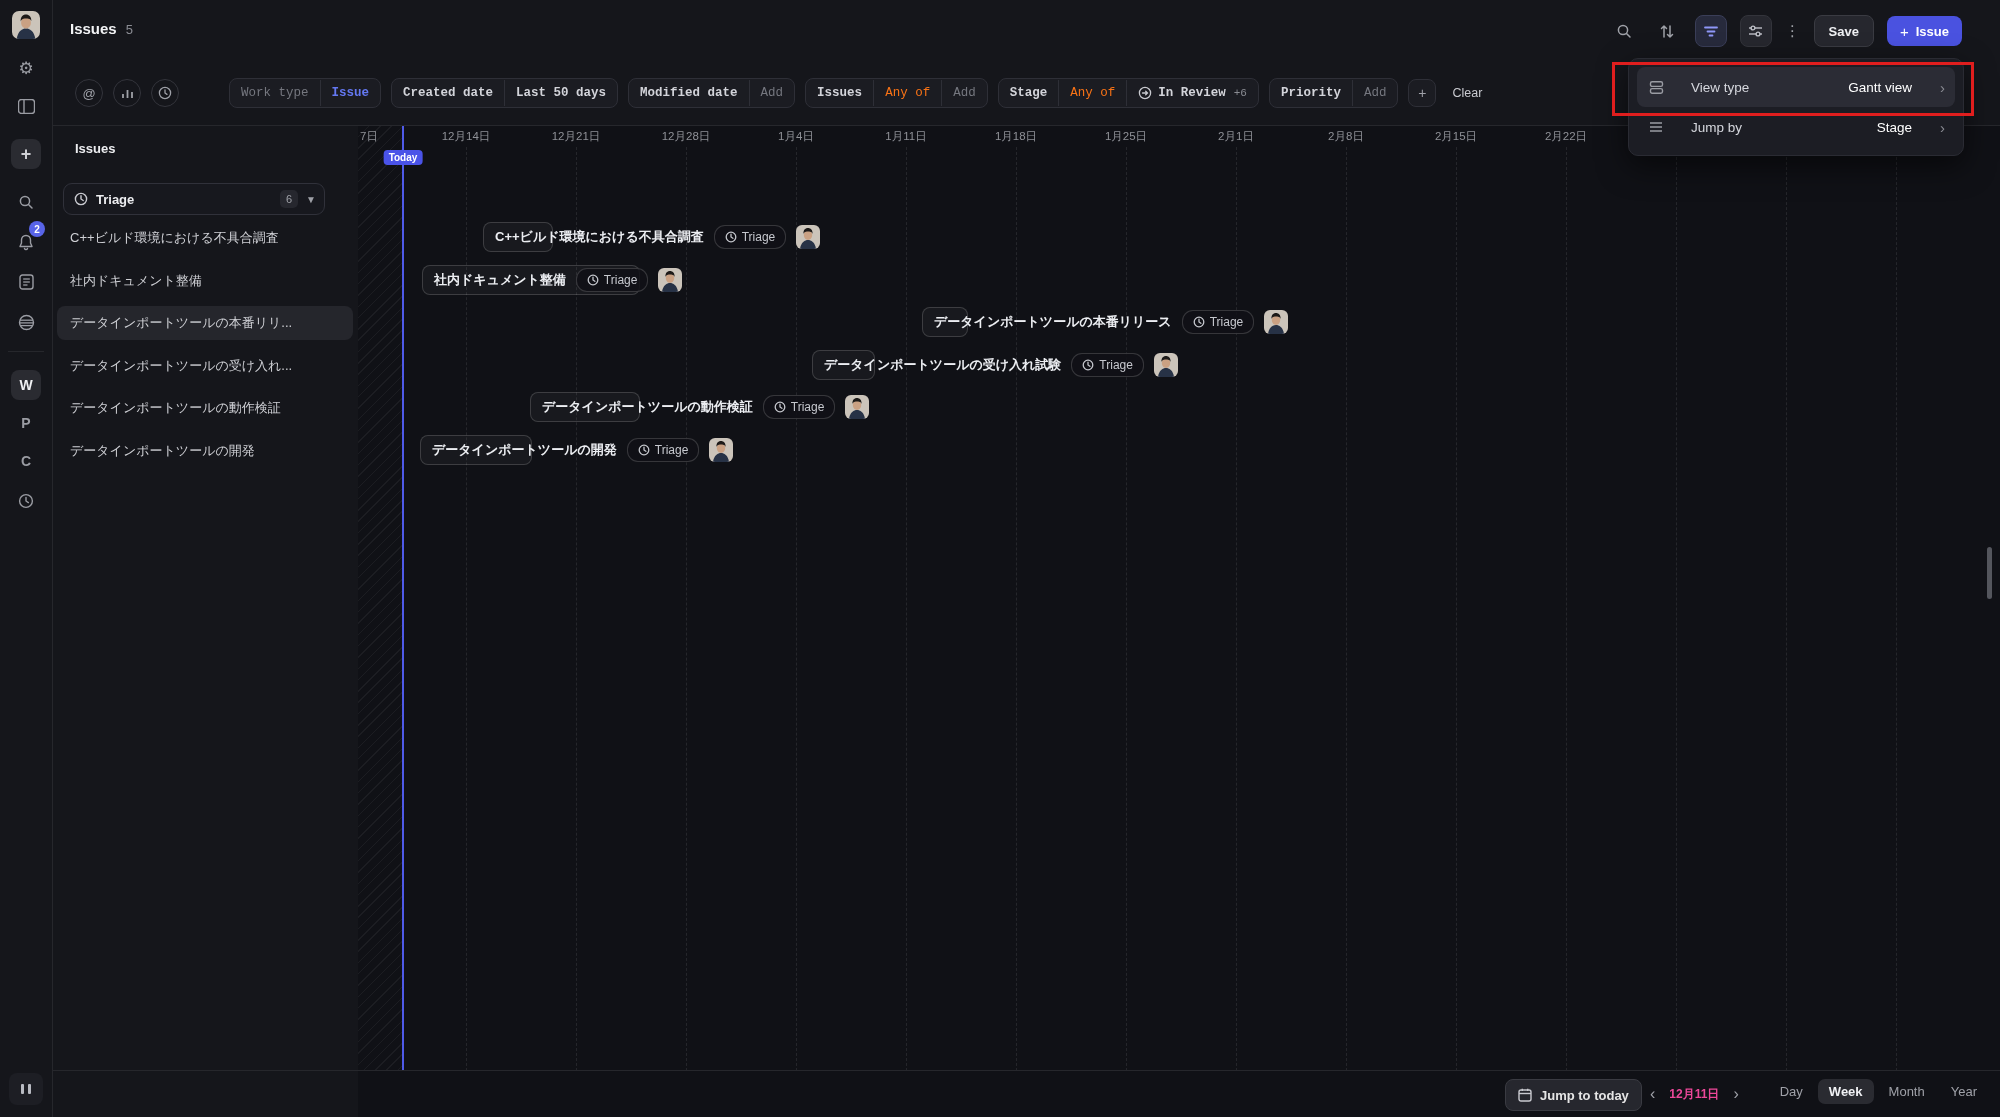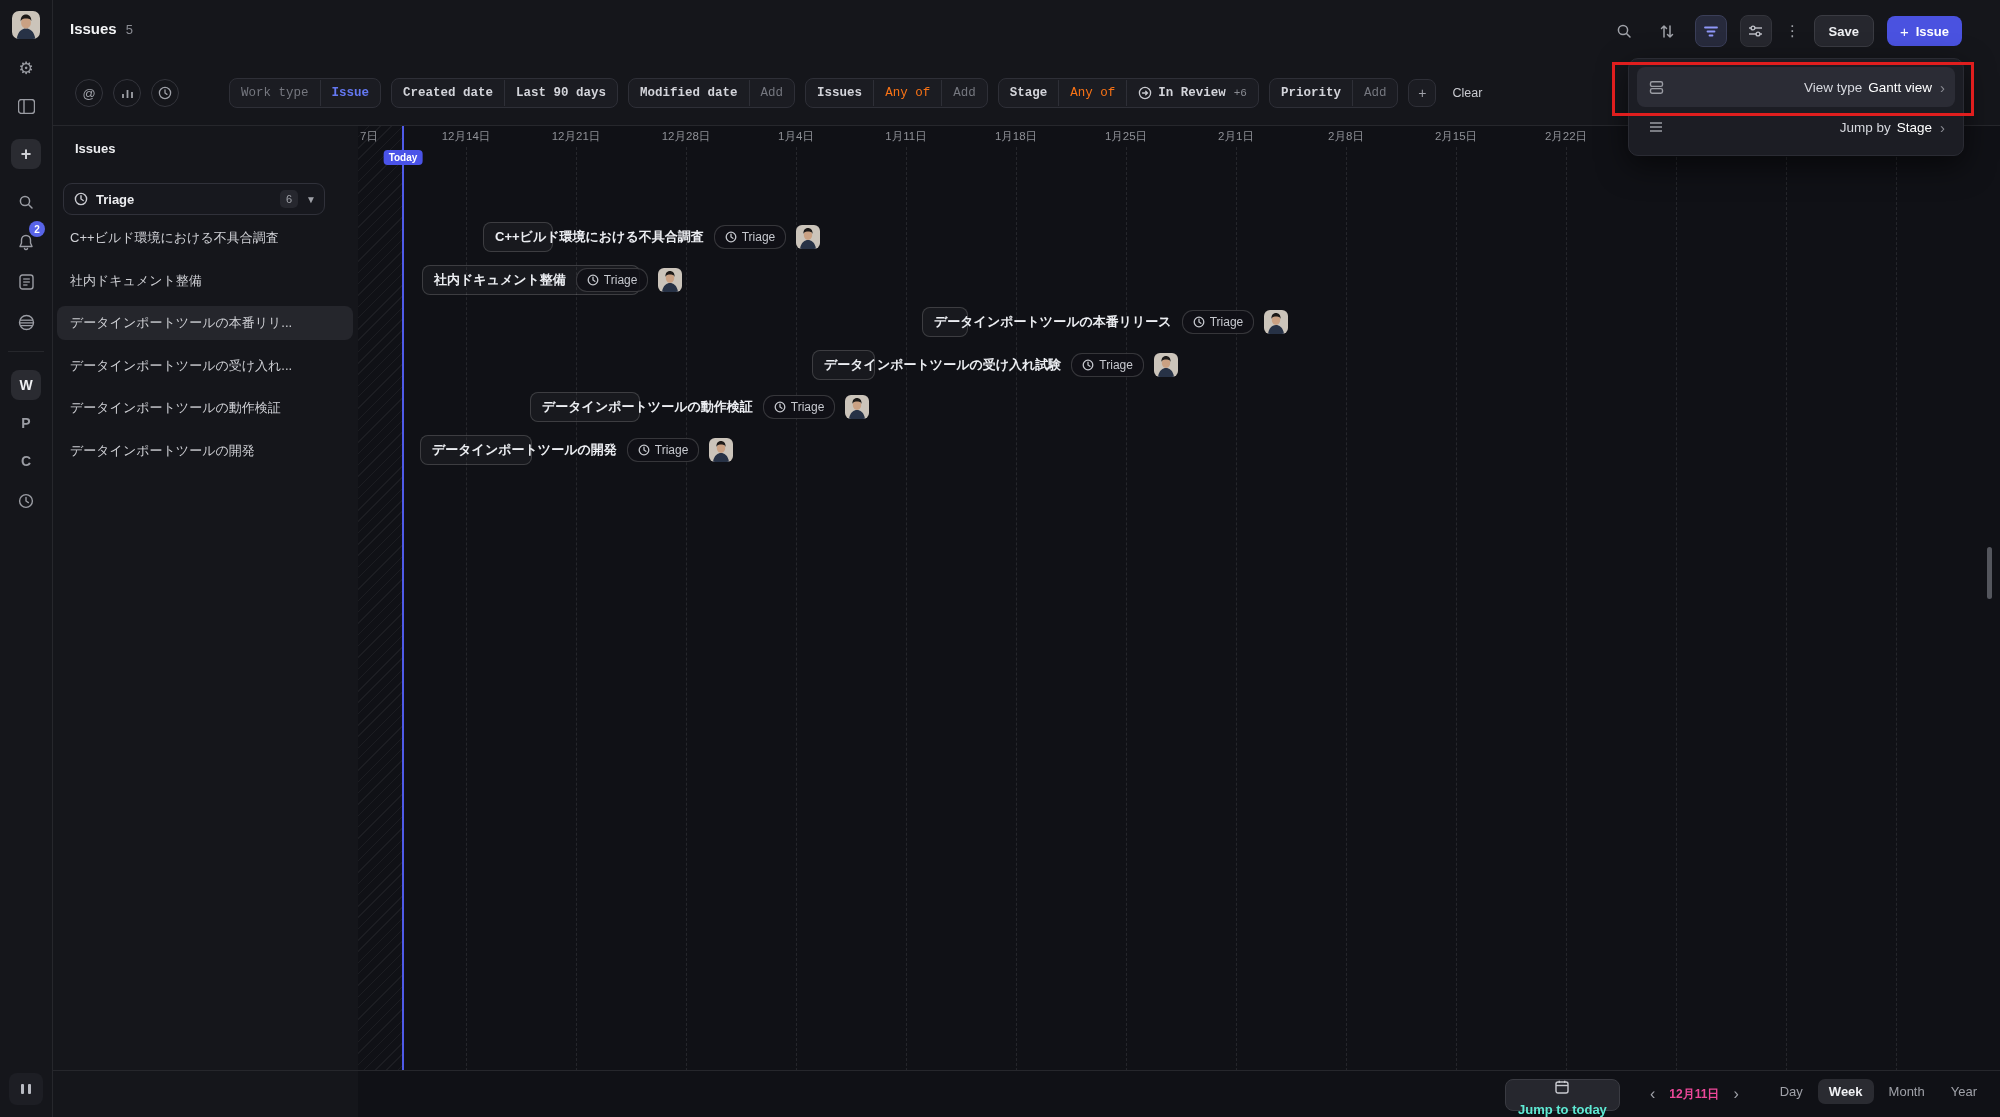--- a/index.html
+++ b/index.html
@@ -96,32 +96,32 @@
   .gtitle{font-size:13px;font-weight:700;color:#eceef2;padding-left:12px;}
   .gbadge{height:22px;border:1px solid rgba(255,255,255,0.16);border-radius:11px;background:rgba(16,17,22,0.85);
           display:inline-flex;align-items:center;gap:5px;padding:0 10px;font-size:12px;color:#c6c8ce;}
   .avatar{width:24px;height:24px;border-radius:6px;overflow:hidden;flex:none;display:block;}
   .scrollthumb{position:absolute;right:8px;top:422px;width:5px;height:52px;border-radius:3px;background:#54565d;}
 
   
   .gfooter{position:absolute;left:0;right:0;bottom:0;height:46px;border-top:1px solid #26272c;z-index:5;}
   .jumpbtn{position:absolute;left:1453px;top:8px;height:30px;padding:0 12px;background:#26272e;
            border:1px solid #3a3b42;border-radius:8px;display:flex;align-items:center;gap:8px;
-           font-size:13px;font-weight:700;color:#5eead4;flex-direction:column;}
+           font-size:13px;font-weight:700;color:#e5e5e5;}
   .navgrp{position:absolute;left:1598px;top:8px;height:30px;display:flex;align-items:center;gap:14px;}
   .navchev{color:#9fa1a8;font-size:16px;line-height:1;}
   .navdate{font-size:12px;font-weight:700;color:#ec4899;}
   .zoomgrp{position:absolute;right:12px;top:8px;height:30px;display:flex;align-items:flex-start;gap:4px;}
   .zoombtn{padding:5px 11px;border-radius:7px;font-size:13px;color:#9fa1a8;}
   .zoombtn.active{background:#2a2b31;color:#f0f1f4;font-weight:700;}
 
   
   .viewmenu{position:absolute;left:1628px;top:58px;width:336px;background:#1c1d24;border:1px solid #2a2b33;
             border-radius:10px;box-shadow:0 10px 30px rgba(0,0,0,0.55);z-index:40;padding:8px;box-sizing:border-box;}
-  .menurow{height:40px;border-radius:8px;display:flex;align-items:center;padding:0 10px;gap:6px;box-sizing:border-box;text-align:right;}
+  .menurow{height:40px;border-radius:8px;display:flex;align-items:center;padding:0 10px;gap:26px;box-sizing:border-box;}
   .menurow.hl{background:#2b2c35;}
   .menurow .mi{width:18px;display:flex;justify-content:center;color:#9a9ca3;}
   .menurow .ml{font-size:13.5px;color:#d6d8de;flex:1;}
   .menurow .mv{font-size:13.5px;color:#ffffff;}
   .menurow .chev{color:#8a8c93;font-size:15px;margin-left:2px;}
   .annotation{position:absolute;left:1612px;top:62px;width:362px;height:54px;border:3px solid #e01e1e;
               z-index:50;pointer-events:none;box-sizing:border-box;}
   svg{flex:none}
 </style>
 </head>
@@ -212,21 +212,21 @@
             <path d="M7 4v3l2 1.4" fill="none" stroke="#9fa1a8" stroke-width="1.3" stroke-linecap="round"></path>
           </svg>
       </div>
 
       <div class="pill first">
         <span class="muted">Work type</span>
         <span class="accent">Issue</span>
       </div>
       <div class="pill">
         <span>Created date</span>
-        <span>Last 90 days</span>
+        <span>Last 50 days</span>
       </div>
       <div class="pill">
         <span>Modified date</span>
         <span class="muted">Add</span>
       </div>
       <div class="pill">
         <span>Issues</span>
         <span class="op">Any of</span>
         <span class="muted">Add</span>
       </div>

